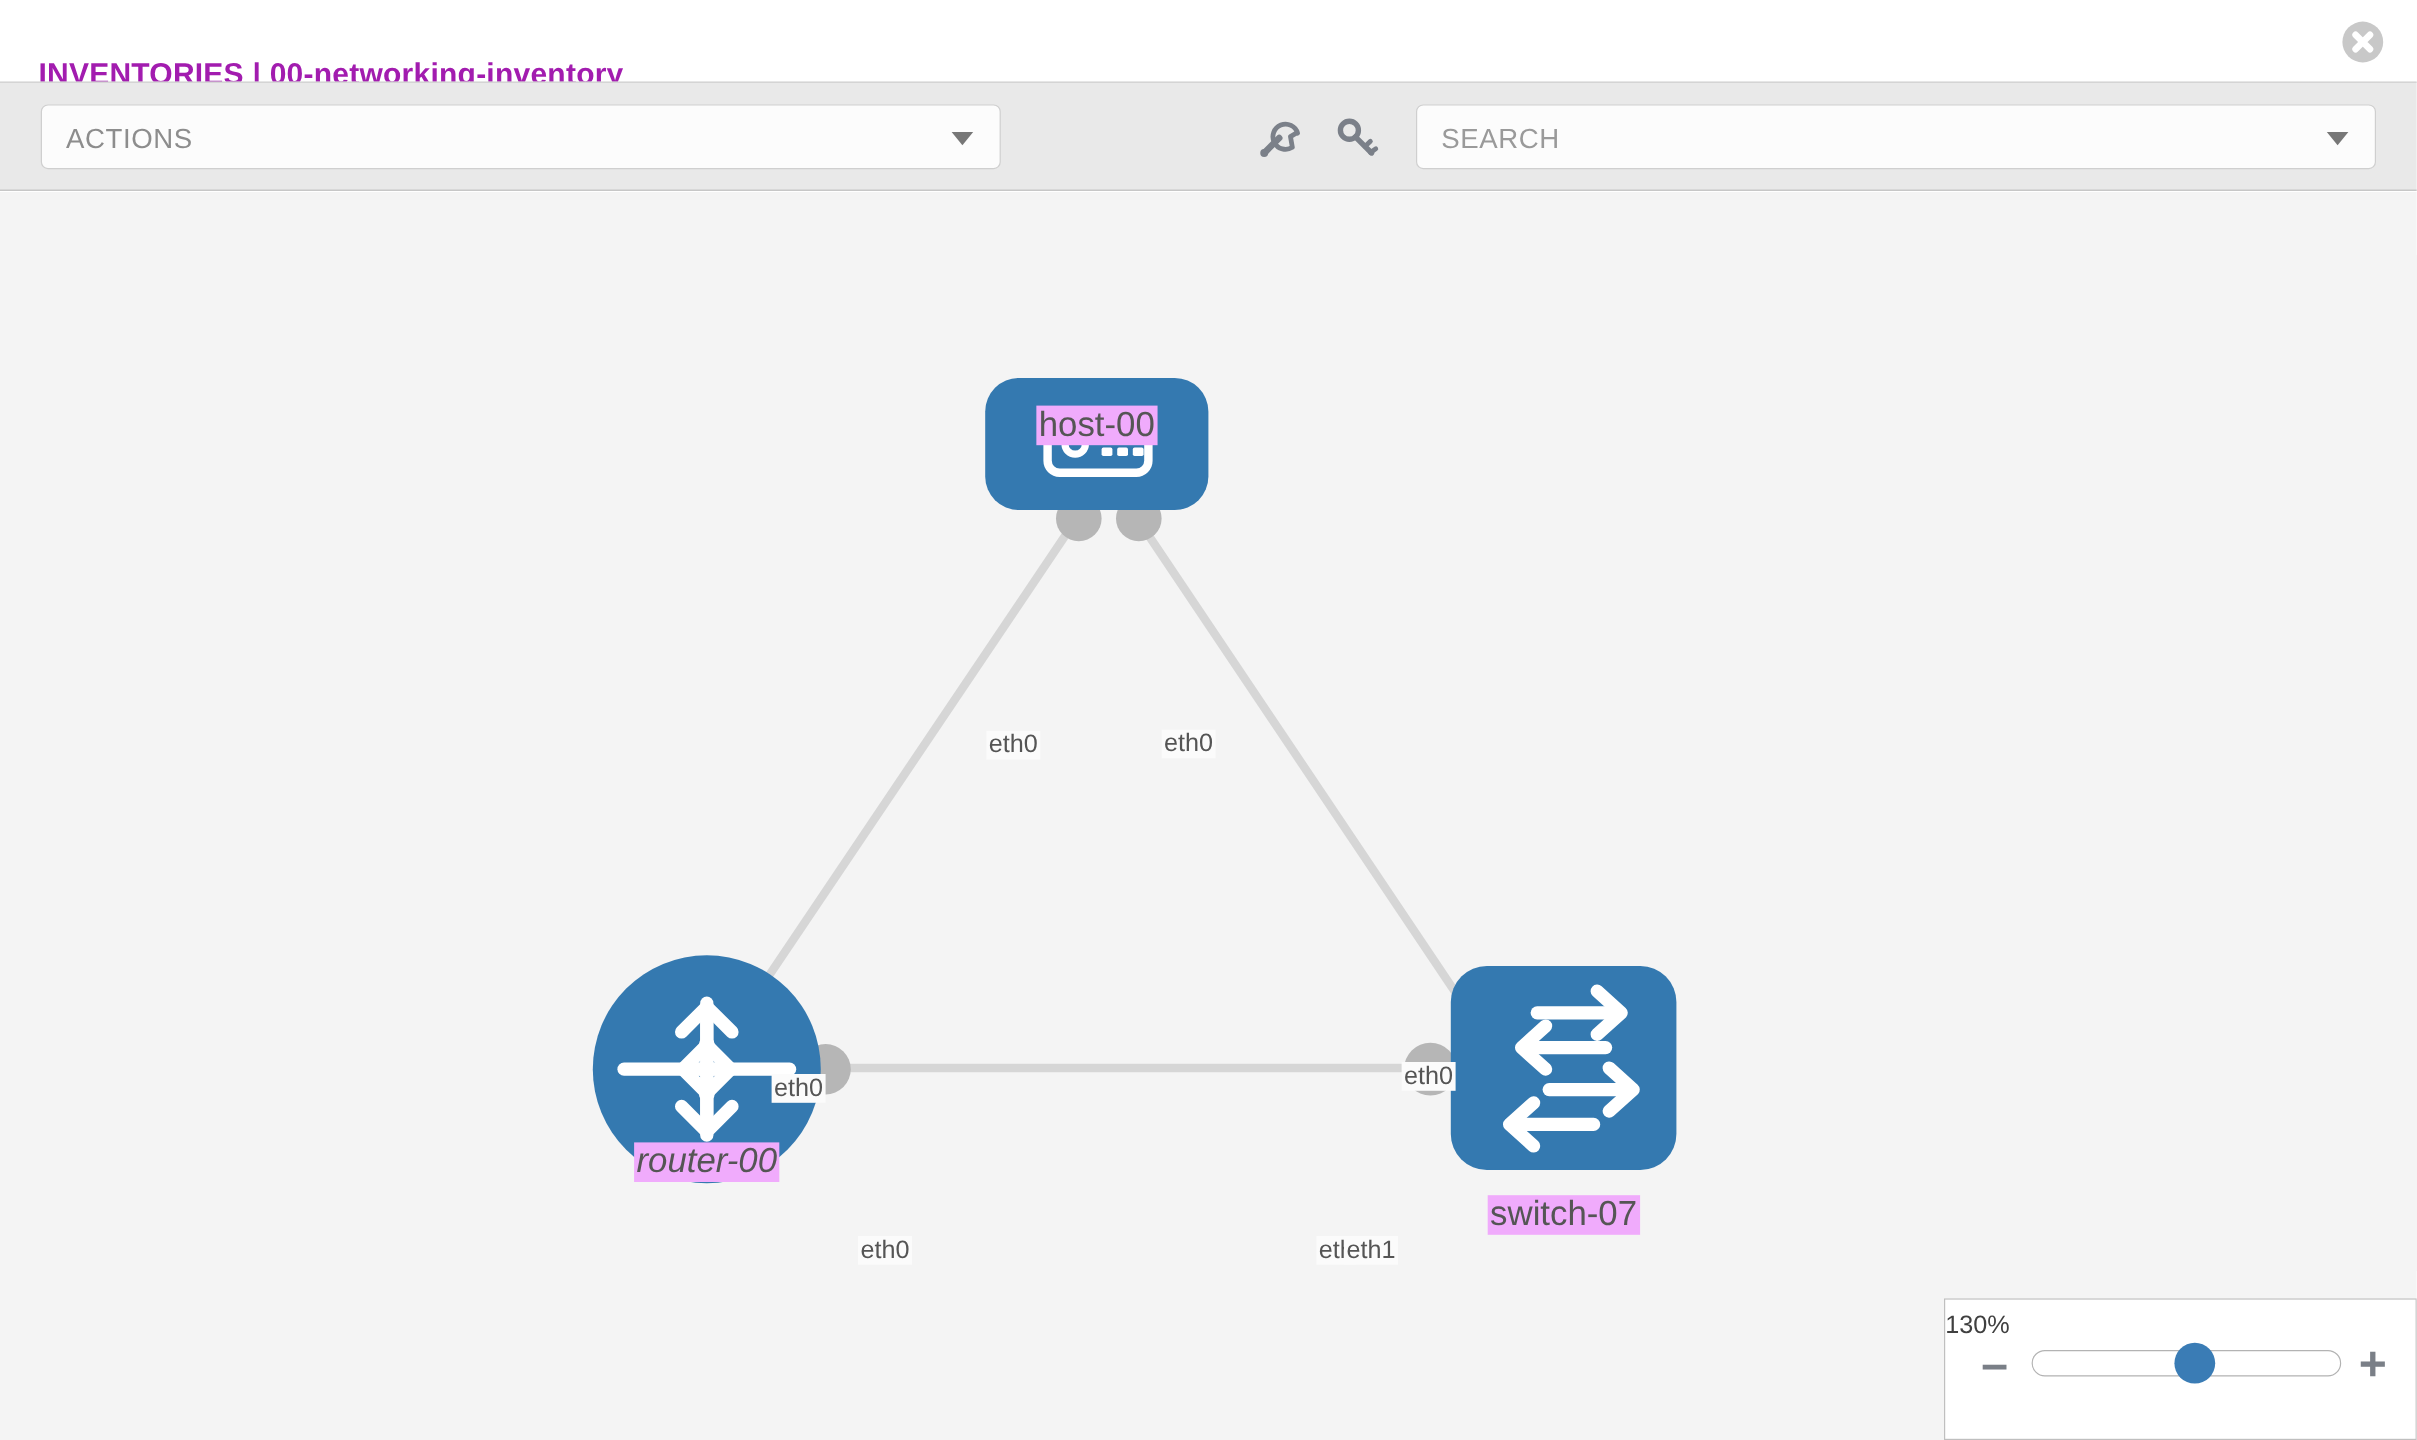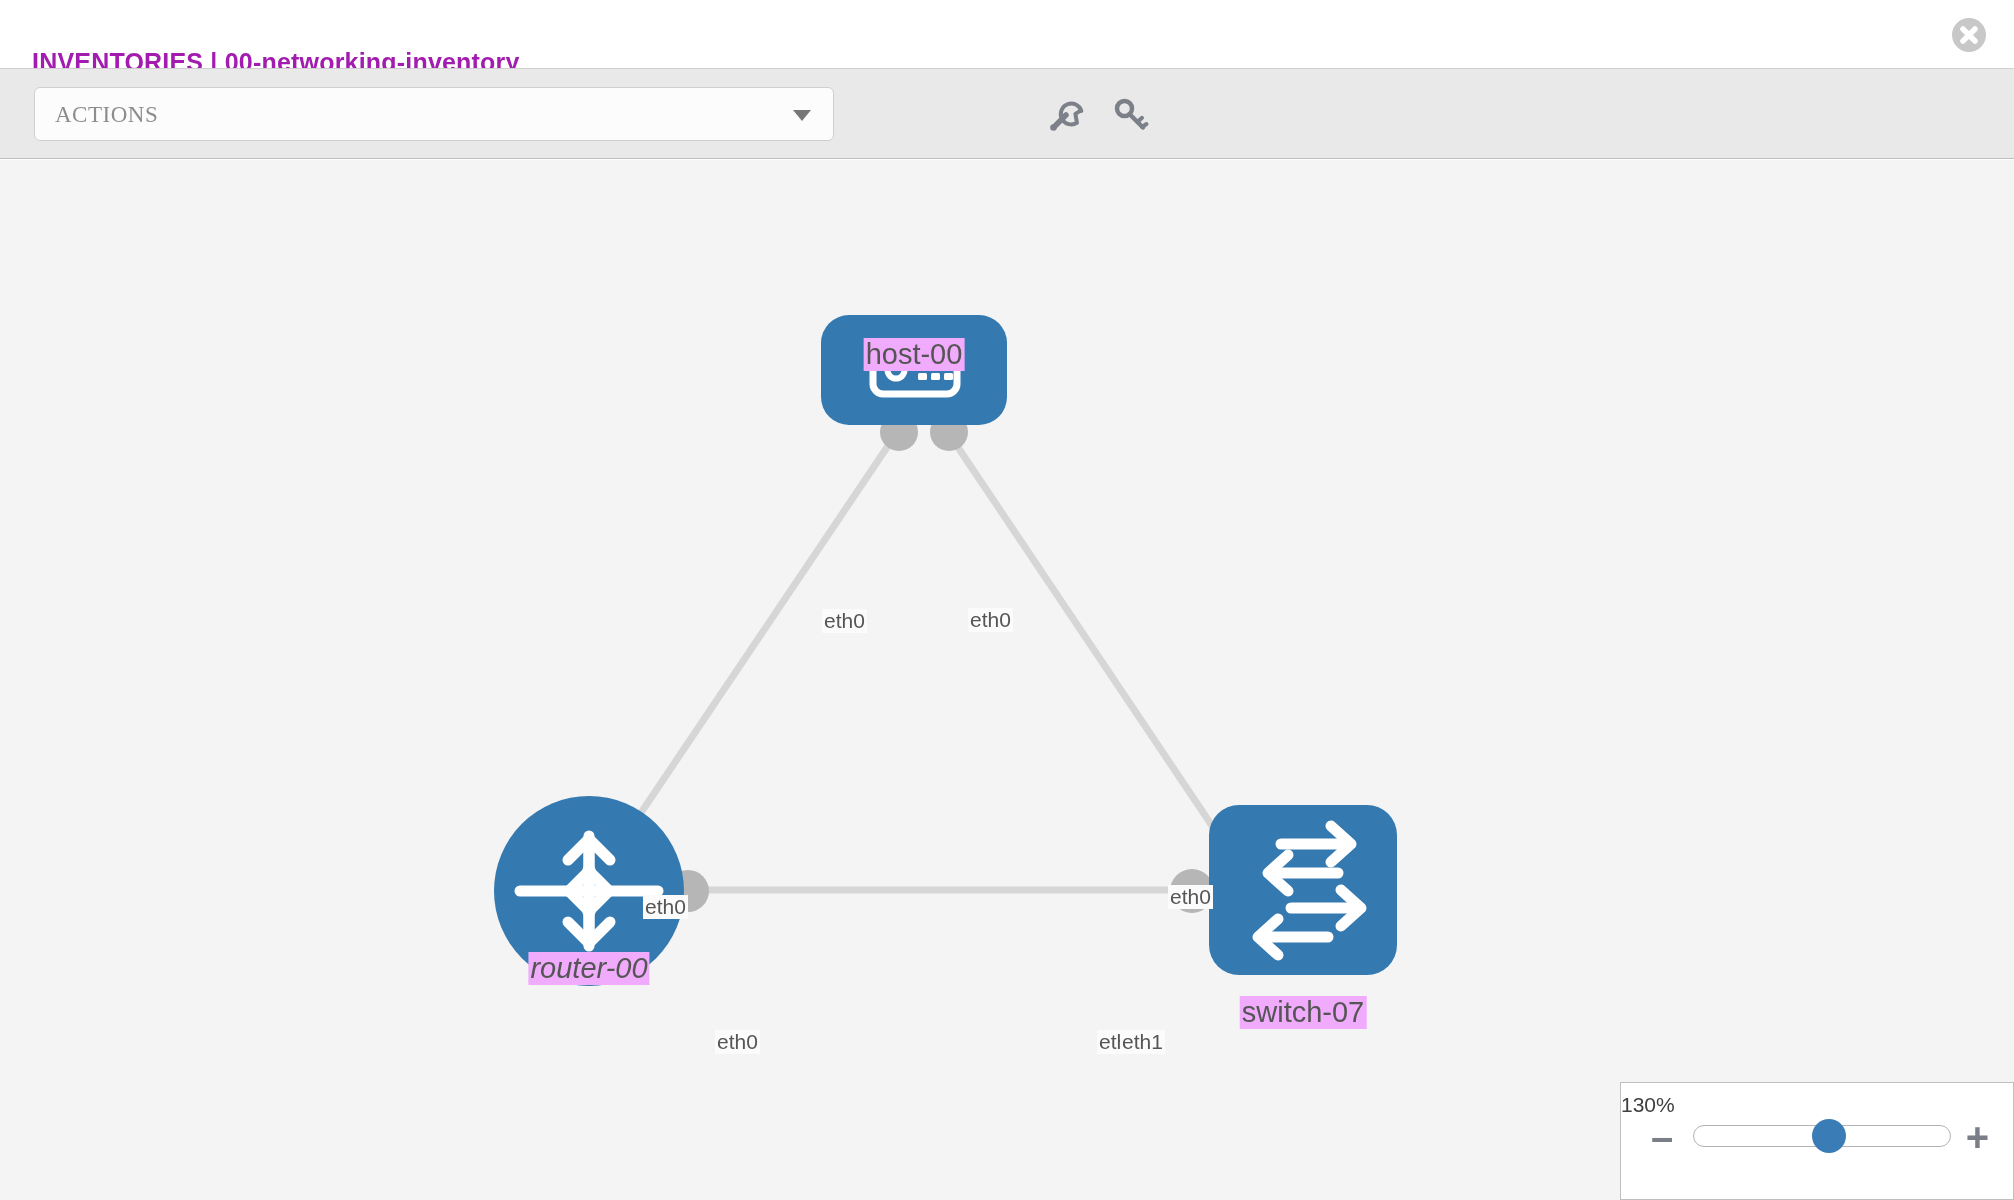--- a/index.html
+++ b/index.html
@@ -27,21 +27,20 @@
     background: #c8c8c8; cursor: pointer;
   }
   .close-btn svg { display: block; }
 
   
   .toolbar {
     position: absolute; left: 0; top: 68px; width: 2014px; height: 91px;
     background: #e9e9e9;
     border-top: 1px solid #cfcfcf;
     border-bottom: 1px solid #bdbdbd;
-    font-family: Liberation Serif, serif;
   }
   .actions-select {
     position: absolute; left: 34px; top: 18px;
     width: 800px; height: 54px;
     background: #fcfcfc;
     border: 1px solid #cfcfcf; border-radius: 6px;
     cursor: pointer;
   }
   .actions-label {
     position: absolute; left: 20px; top: 14px;
@@ -161,20 +160,24 @@
 
     <div class="tool-icon key">
       <svg width="42" height="42" viewBox="0 0 42 42">
         <circle cx="14.5" cy="13.5" r="7.5" fill="none" stroke="#7b8089" stroke-width="4.5"></circle>
         <path d="M19.5 19 L33 32.5" stroke="#7b8089" stroke-width="4.5" stroke-linecap="round"></path>
         <path d="M27.5 27 L32 22.8" stroke="#7b8089" stroke-width="4" stroke-linecap="round"></path>
         <path d="M32 32 L36.5 29" stroke="#7b8089" stroke-width="4" stroke-linecap="round"></path>
       </svg>
     </div>
 
+    <div class="search-box">
+      <span class="search-label">SEARCH</span>
+      <span class="caret"></span>
+    </div>
   </div>
 
   <div class="canvas">
 
     <svg class="topology-svg" width="2014" height="1040" viewBox="0 0 2014 1040">
 
       <g>
         <line x1="900" y1="268" x2="589" y2="730" stroke="#d6d6d6" stroke-width="7"></line>
       </g>
       <g>

